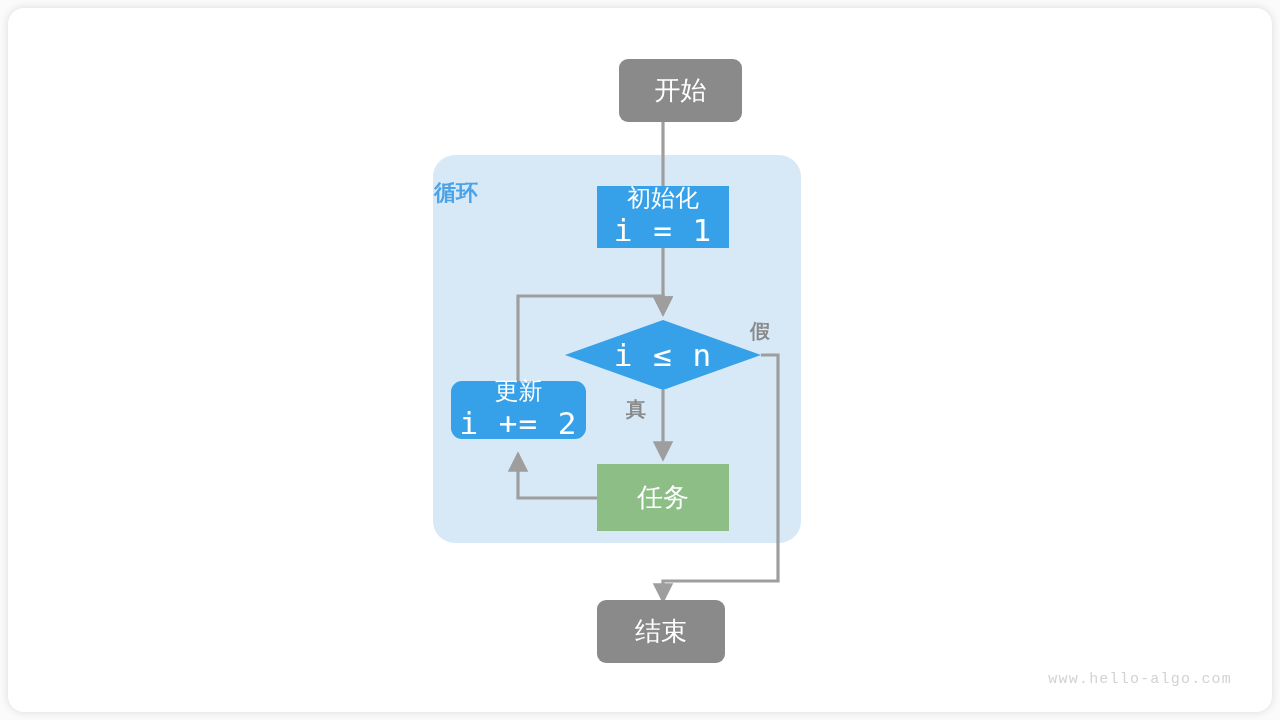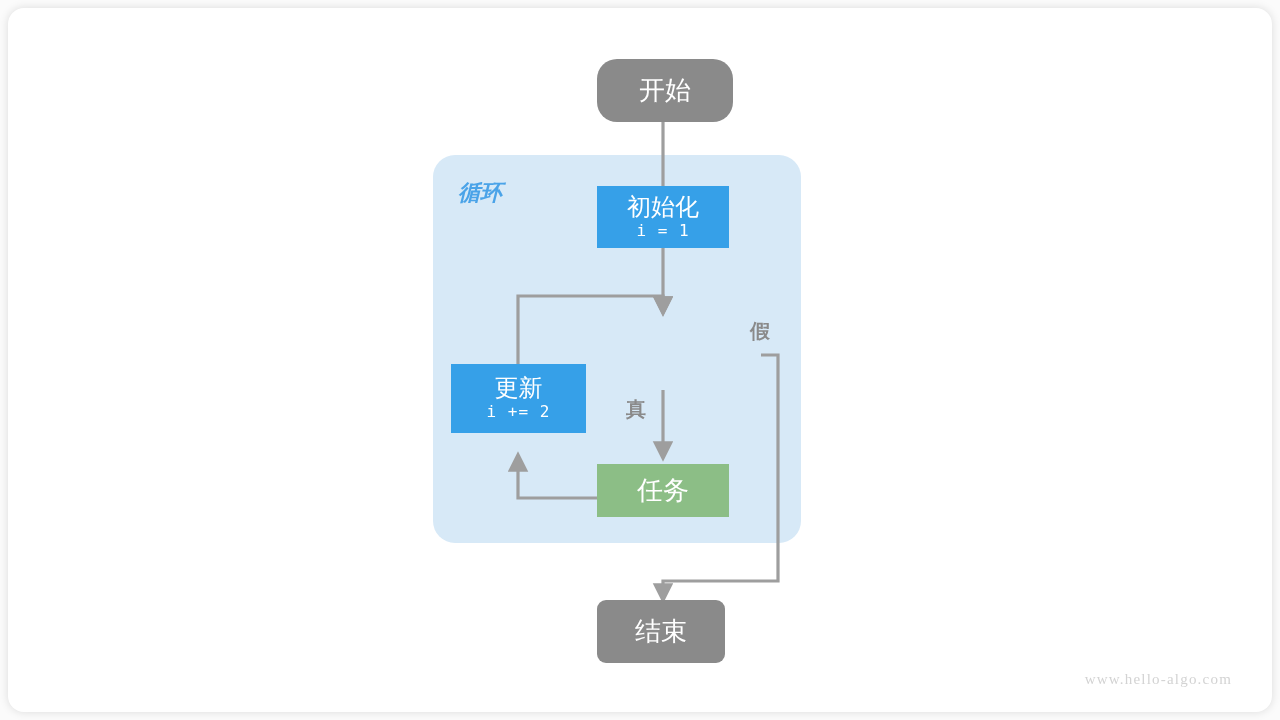--- a/index.html
+++ b/index.html
@@ -52,21 +52,21 @@
   .process {
     background: #36a0e8;
     font-size: 24px;
   }
   .task {
     background: #8cbe86;
     font-size: 26px;
   }
   .mono {
     font-family: "DejaVu Sans Mono", "Liberation Mono", monospace;
-    font-size: 16px;
+    font-size: 31px;
     letter-spacing: 1px;
   }
   .cjk {
     font-family: "DejaVu Sans", "Liberation Sans", sans-serif;
   }
   .loop-box {
     position: absolute;
     background: #d7e9f7;
     border-radius: 22px;
   }
@@ -97,32 +97,32 @@
     font-weight: bold;
     font-size: 20px;
     font-family: "DejaVu Sans", "Liberation Sans", sans-serif;
   }
   .watermark {
     position: absolute;
     right: 40px;
     bottom: 24px;
     color: #d3d3d3;
     font-size: 15px;
-    font-family: Liberation Serif, serif;
+    font-family: Liberation Mono, monospace;
     letter-spacing: 1.2px;
   }
 </style>
 </head>
 <body>
 
 <div id="canvas">
   <div id="card">
 
     <div class="loop-box" style="left:425px; top:147px; width:368px; height:388px;"></div>
-    <div class="loop-label" style="left:450px; top:170px;font-style:italic;">循环</div>
+    <div class="loop-label" style="left:426px; top:170px;">循环</div>
 
     <svg id="diagram" viewBox="0 0 1280 720" xmlns="http://www.w3.org/2000/svg">
       <defs>
         <marker id="arrowhead" markerWidth="9" markerHeight="9" refX="5.2" refY="3.2" orient="auto" markerUnits="strokeWidth">
           <path d="M0,0 L6.4,3.2 L0,6.4 z" fill="#9e9e9e"></path>
         </marker>
       </defs>
       <g stroke="#9e9e9e" stroke-width="3.2" fill="none" stroke-linecap="butt">
 
         <path d="M655,114 L655,178"></path>
@@ -132,36 +132,42 @@
         <path d="M655,382 L655,450" marker-end="url(#arrowhead)"></path>
 
         <path d="M589,490 L510,490 L510,447" marker-end="url(#arrowhead)"></path>
 
         <path d="M510,373 L510,288 L655,288 L655,305" marker-end="url(#arrowhead)"></path>
 
         <path d="M753,347 L770,347 L770,573 L655,573 L655,592" marker-end="url(#arrowhead)"></path>
       </g>
     </svg>
 
-    <div class="node terminal cjk" style="left:589px; top:51px; width:136px; height:63px;border-radius:20px;">
+    <div class="node terminal cjk" style="left:611px; top:51px; width:123px; height:63px;">
       <span>开始</span>
     </div>
 
     <div class="node process" style="left:589px; top:178px; width:132px; height:62px;">
       <span class="cjk">初始化</span>
       <span class="mono">i = 1</span>
     </div>
 
+    <div class="diamond-wrap" style="left:557px; top:312px; width:196px; height:70px;">
+      <svg width="196" height="70" viewBox="0 0 196 70" xmlns="http://www.w3.org/2000/svg">
+        <polygon points="98,0 196,35 98,70 0,35" fill="#36a0e8"></polygon>
+      </svg>
+      <div class="diamond-text mono">i ≤ n</div>
+    </div>
 
-    <div class="node process" style="left:443px; top:356px; width:135px; height:69px;">
+    <div class="node process" style="left:443px; top:373px; width:135px; height:58px;border-radius:11px;">
       <span class="cjk">更新</span>
       <span class="mono">i += 2</span>
     </div>
 
-    <div class="node task cjk" style="left:589px; top:456px; width:132px; height:53px;">
+    <div class="node task cjk" style="left:589px; top:456px; width:132px; height:67px;">
       <span>任务</span>
     </div>
 
     <div class="node terminal cjk" style="left:589px; top:592px; width:128px; height:63px;">
       <span>结束</span>
     </div>
 
     <div class="edge-label" style="left:618px; top:388px;">真</div>
     <div class="edge-label" style="left:742px; top:310px;">假</div>
 

